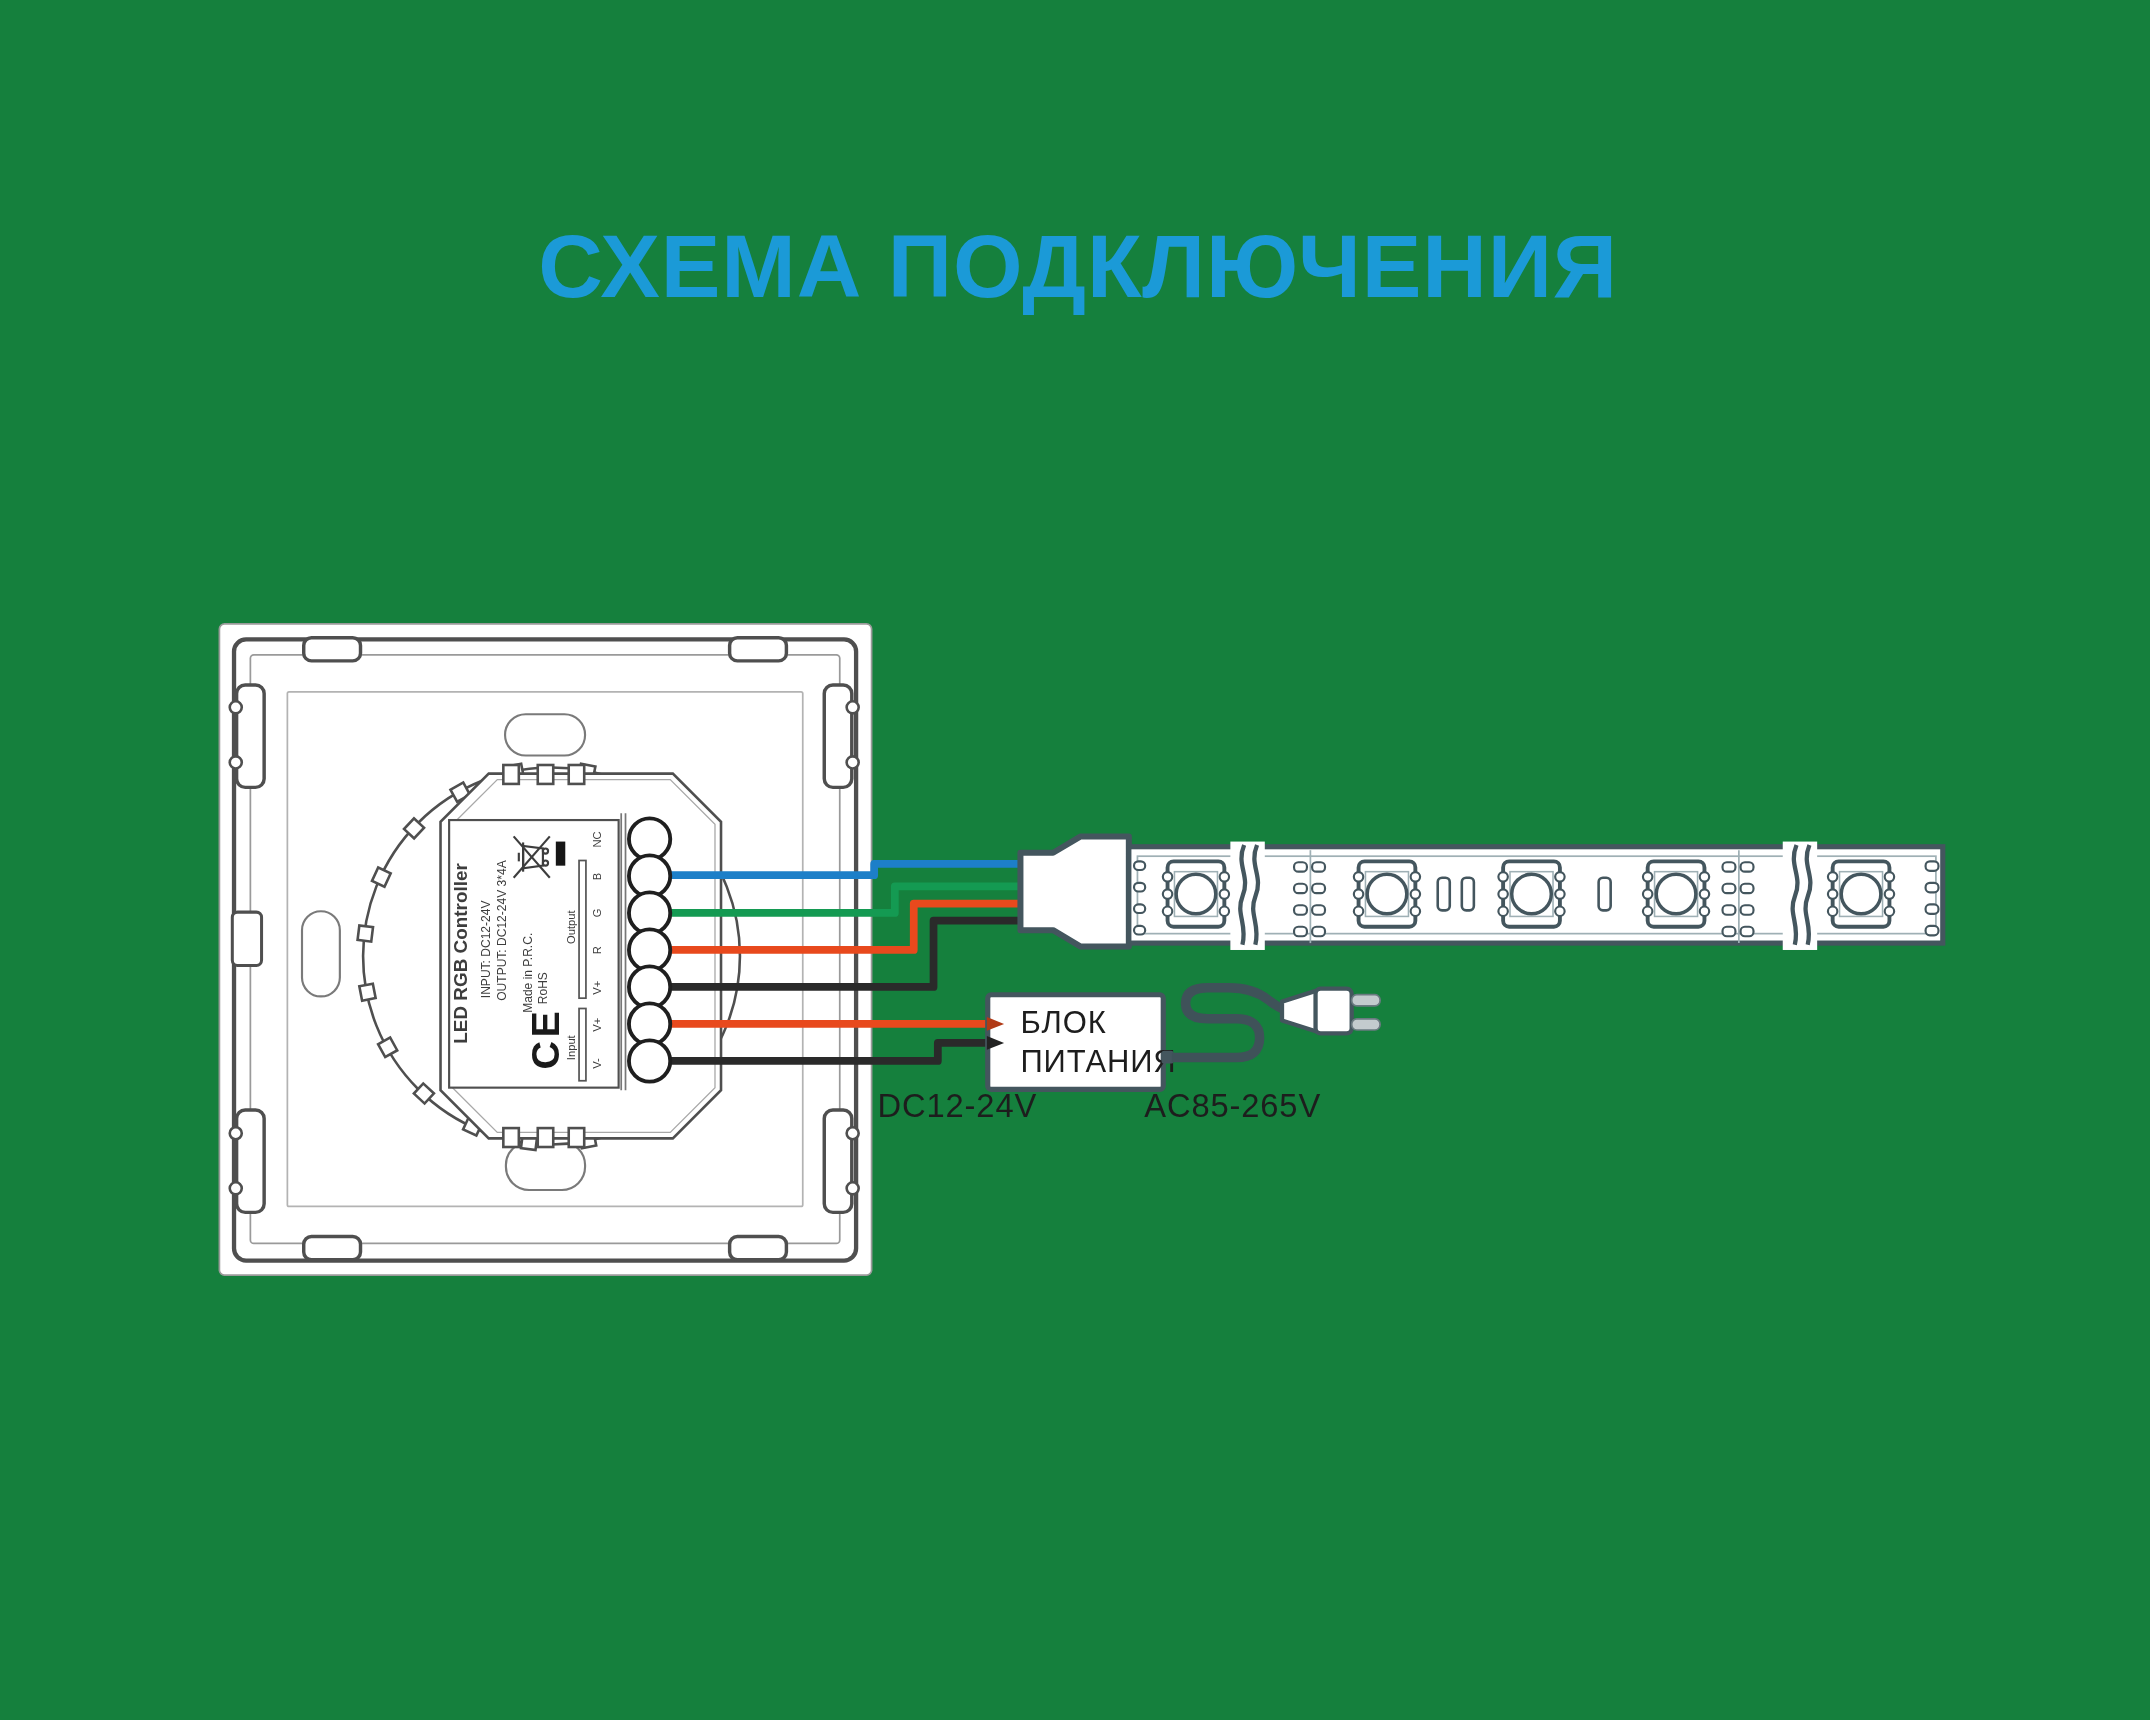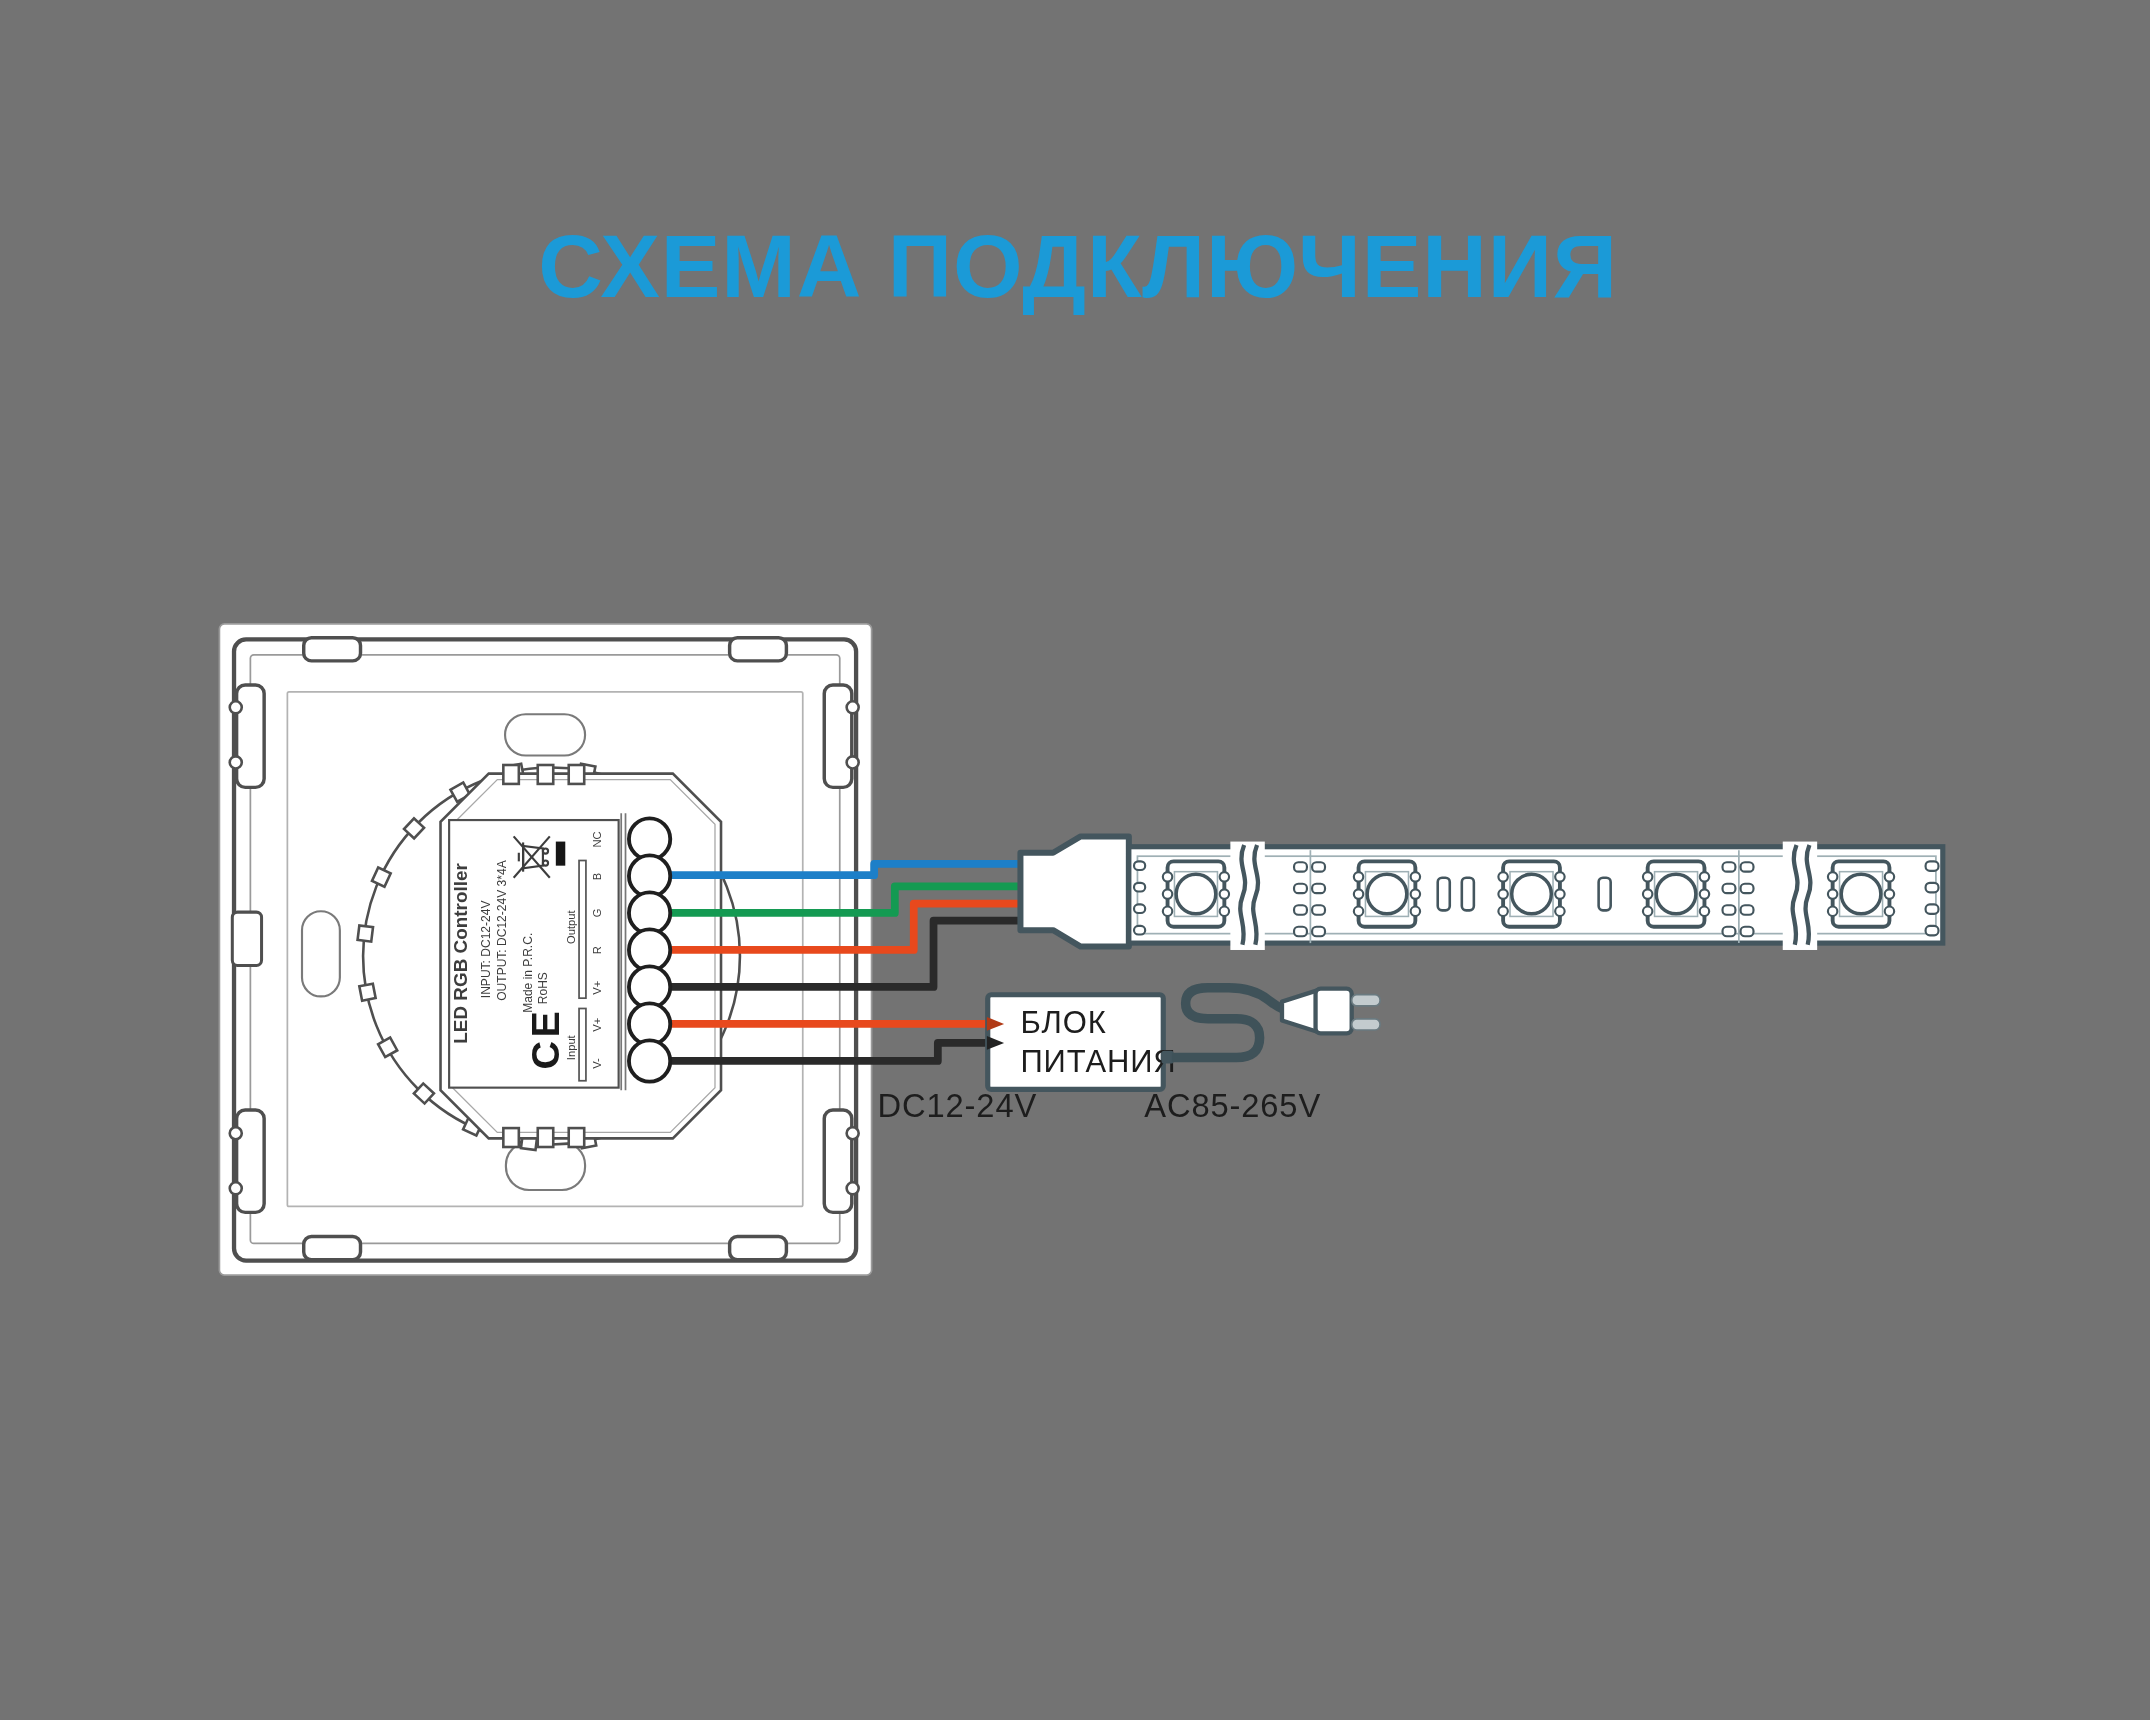--- a/index.html
+++ b/index.html
@@ -1,16 +1,16 @@
 <!DOCTYPE html>
 <html style="font-size:13.8px"><head>
 <meta charset="utf-8">
 <style>
   html,body{margin:0;padding:0;background:#ffffff;}
-  .stage{position:relative;width:2151px;height:1721px;background:#737373;overflow:hidden;
+  .stage{position:relative;width:2151px;height:1721px;background:#15803d;overflow:hidden;
          font-family:"Liberation Sans",sans-serif;}
   svg{position:absolute;left:0;top:0;}
   svg text{font-family:"Liberation Sans",sans-serif;}
 </style>
 </head>
 <body>
 
 <div class="stage">
 <svg width="2151" height="1721" viewBox="0 0 2500 2000">
 

